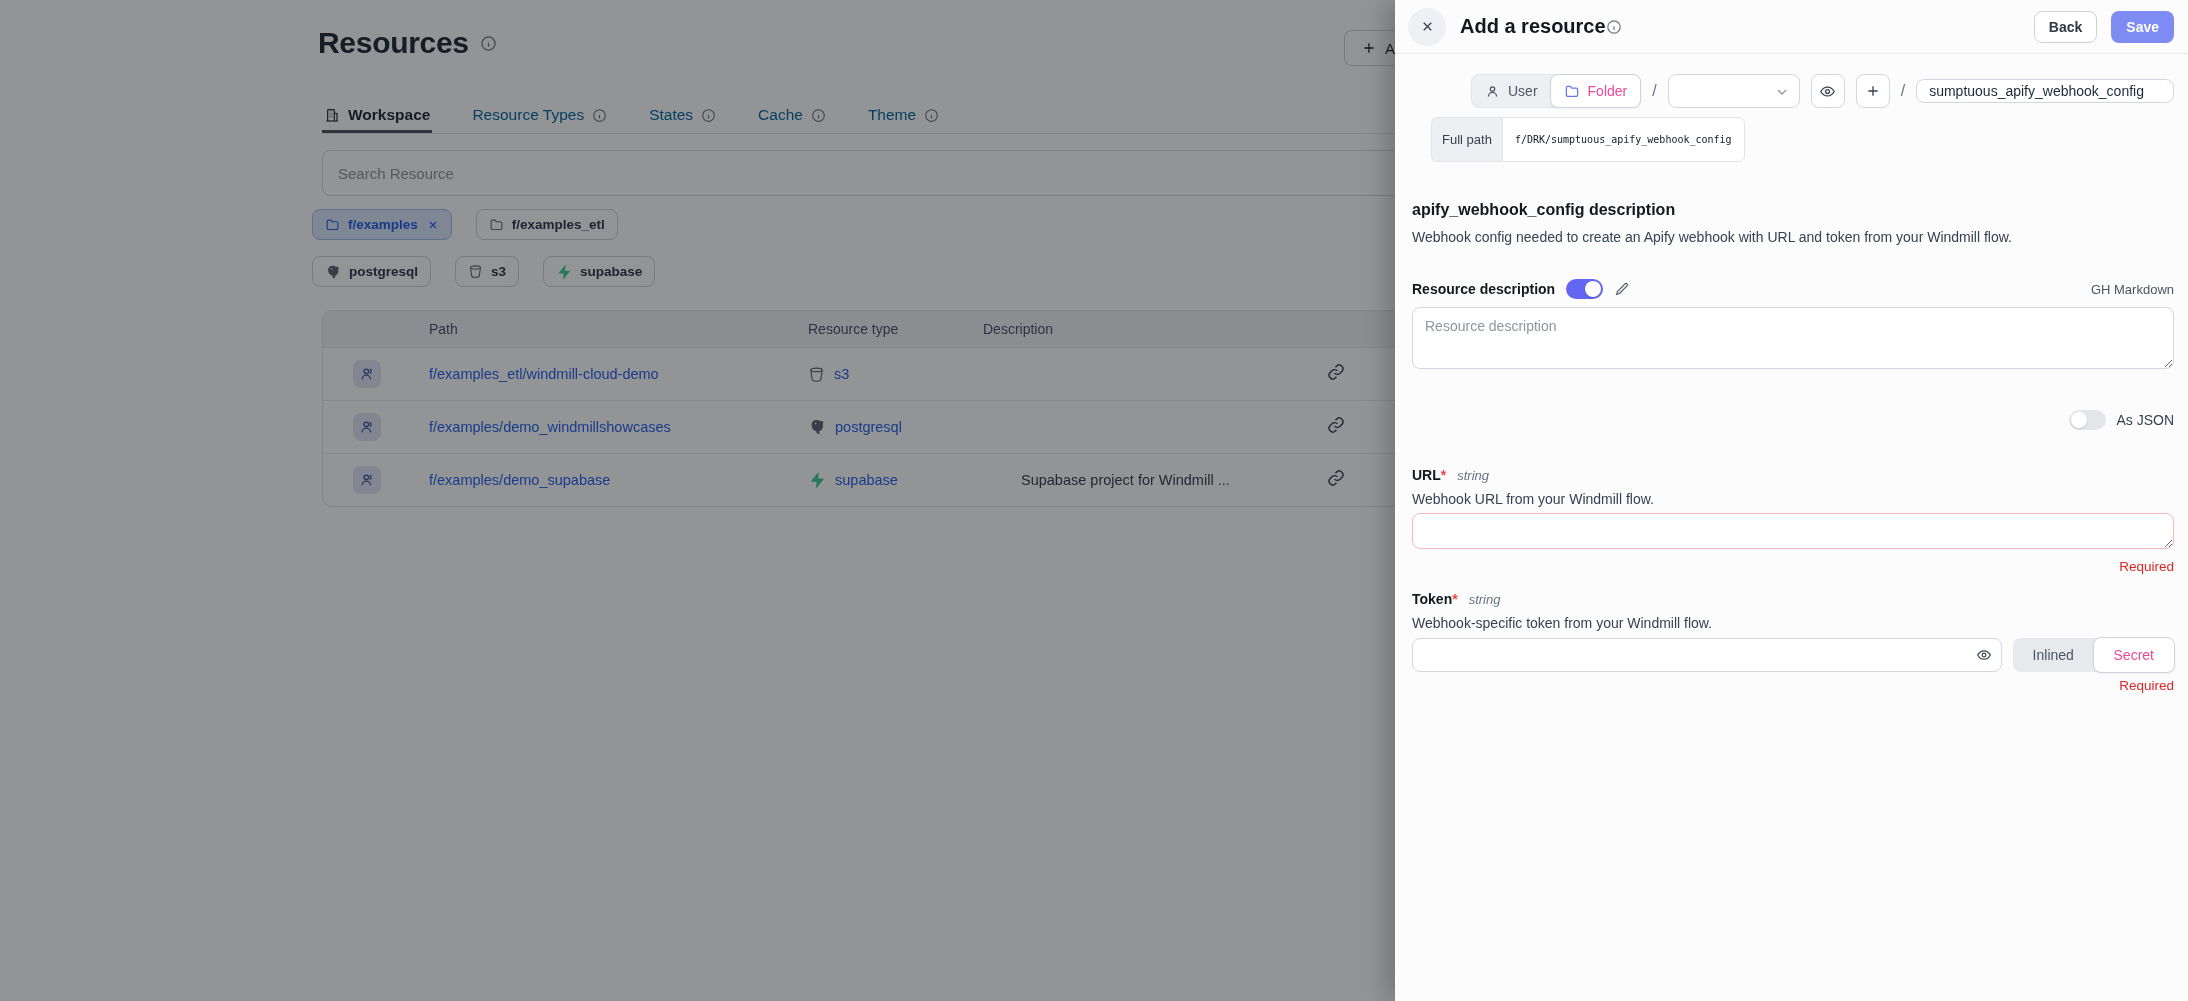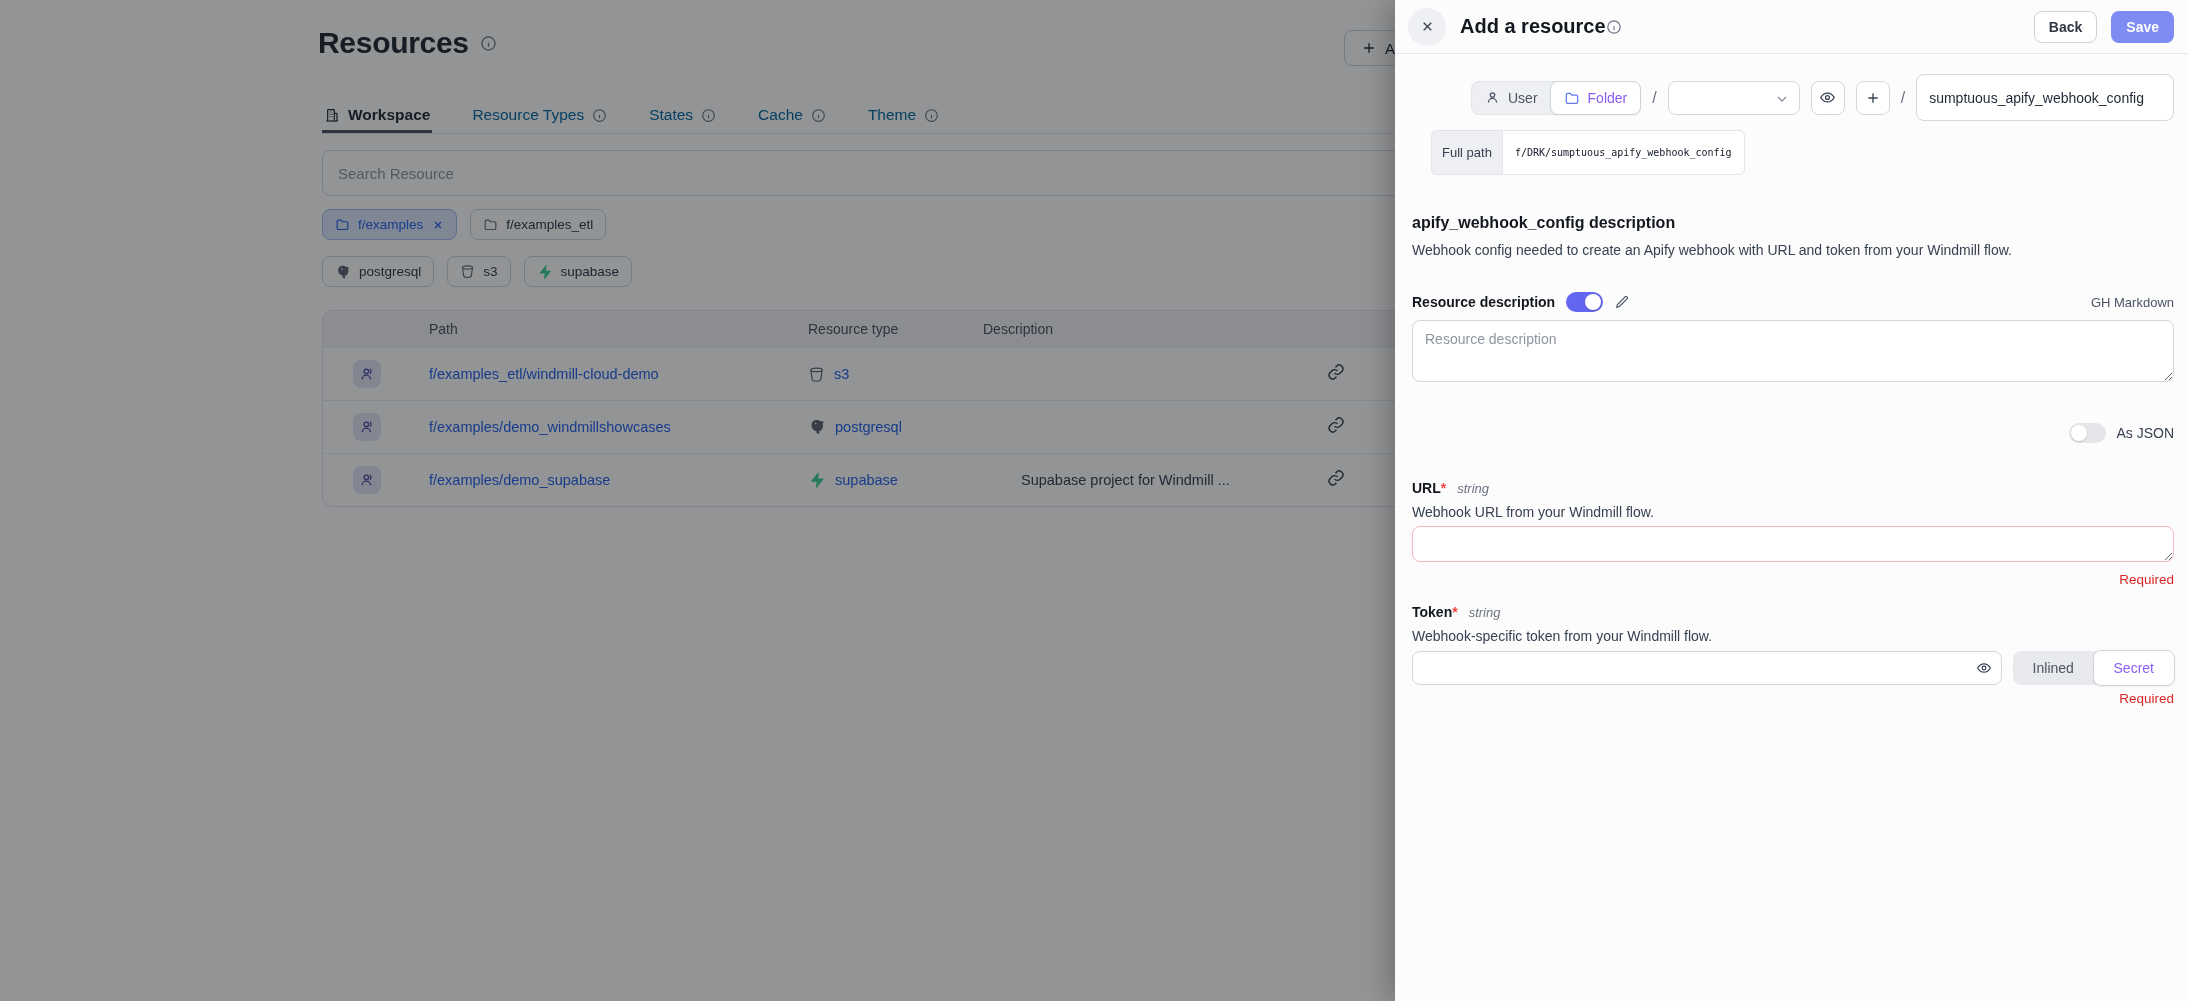--- a/index.html
+++ b/index.html
@@ -19,21 +19,21 @@
   .tabs { position:absolute; left:322px; top:104px; width:1238px; display:flex; gap:38px; align-items:flex-end;
     border-bottom:1px solid #e3e6ea; height:30px; }
   .tab { display:flex; align-items:center; gap:8px; font-size:15.5px; color:#0369a1; padding:0 2px 9px 2px; white-space:nowrap; }
   .tab.active { color:#232b36; font-weight:700; box-shadow:inset 0 -3px 0 #4b5563; }
 
   .search-box { position:absolute; left:322px; top:150px; width:1238px; height:46px; border:1px solid #d3d7dd;
     border-radius:8px; background:#fff; display:flex; align-items:center; padding:0 15px; }
   .search-box input { border:none; outline:none; width:100%; font-size:15px; color:#374151; font-family:inherit; background:transparent; }
   .search-box input::placeholder { color:#8d95a1; }
 
-  .chip-row { position:absolute; left:322px; display:flex; gap:13px; }
+  .chip-row { position:absolute; left:312px; display:flex; gap:24px;font-weight:bold; }
   .chips-folders { top:209px; }
   .chips-types { top:256px; }
   .chip { height:31px; display:flex; align-items:center; gap:8px; padding:0 12px; border:1px solid #cfd4da;
     border-radius:8px; background:#fff; font-size:13.5px; color:#30394a; white-space:nowrap; }
   .chip.selected { background:#dce7fc; border-color:#a3bdf2; color:#2563eb; }
   .chip .dismiss { color:#2563eb; margin-left:1px; }
 
   .res-table { position:absolute; left:322px; top:310px; width:1238px; border:1px solid #e0e3e8; border-radius:10px;
     background:#fff; overflow:hidden; }
   .tr { display:grid; grid-template-columns:106px 379px 175px 344px 1fr; align-items:center; }
@@ -62,27 +62,27 @@
   .spacer { flex:1; }
   .back-btn { height:32px; padding:0 14px; border:1px solid #cdd2d9; border-radius:8px; background:#fff;
     font-size:14px; font-weight:600; color:#2f3846; font-family:inherit; }
   .save-btn { height:32px; padding:0 15px; border:none; border-radius:8px; background:#7e8bf2; color:#fff;
     font-size:14px; font-weight:600; font-family:inherit; }
 
   .path-section { margin:20px 14px 0 36px; }
   .path-row { display:flex; align-items:center; gap:11px;padding-left:40px; }
   .segmented { display:flex; align-items:stretch; background:#edeff2; border:1px solid #e1e4e9; border-radius:8px; height:34px; }
   .seg { display:flex; align-items:center; gap:8px; padding:0 13px; font-size:14px; color:#4b5563; border-radius:8px; background:transparent; border:none; font-family:inherit; }
-  .seg.selected { background:#fff; border:1px solid #cfd4da; color:#8b5cf6; font-weight:500; margin:-1px; box-shadow:0 1px 2px rgba(16,24,40,.06); }
+  .seg.selected { background:#fff; border:1px solid #cfd4da; color:#ec4899; font-weight:500; margin:-1px; box-shadow:0 1px 2px rgba(16,24,40,.06); }
   .slash { color:#6b7280; font-size:16px; }
   .folder-select { width:132px; height:34px; border:1px solid #d3d7dd; border-radius:8px; background:#fff; position:relative; }
   .folder-select .chev { position:absolute; right:9px; top:9px; color:#8d95a1; }
   .icon-btn { width:34px; height:34px; border:1px solid #d3d7dd; border-radius:8px; background:#fff; display:flex;
     align-items:center; justify-content:center; color:#374151; }
-  .name-input { flex:1; height:47px; border:1px solid #d3d7dd; border-radius:8px; background:#fff; padding:0 12px;
+  .name-input { flex:1; height:24px; border:1px solid #d3d7dd; border-radius:8px; background:#fff; padding:0 12px;
     font-size:14px; color:#1f2937; font-family:inherit; outline:none; }
 
   .fullpath-row { display:flex; margin-top:9px; height:45px; width:max-content; }
   .fp-label { display:flex; align-items:center; padding:0 10px; background:#edeff2; border:1px solid #e1e4e9;
     border-right:none; border-radius:6px 0 0 6px; font-size:13px; color:#374151; }
   .fp-value { display:flex; align-items:center; padding:0 12px; background:#fff; border:1px solid #e1e4e9;
     border-radius:0 6px 6px 0; font-family:"DejaVu Sans Mono", monospace; font-size:10px; color:#111827; }
 
   .drawer-body { margin:0 14px 0 17px; }
   .rt-heading { margin-top:39px; font-size:16px; font-weight:700; color:#13181f; }

